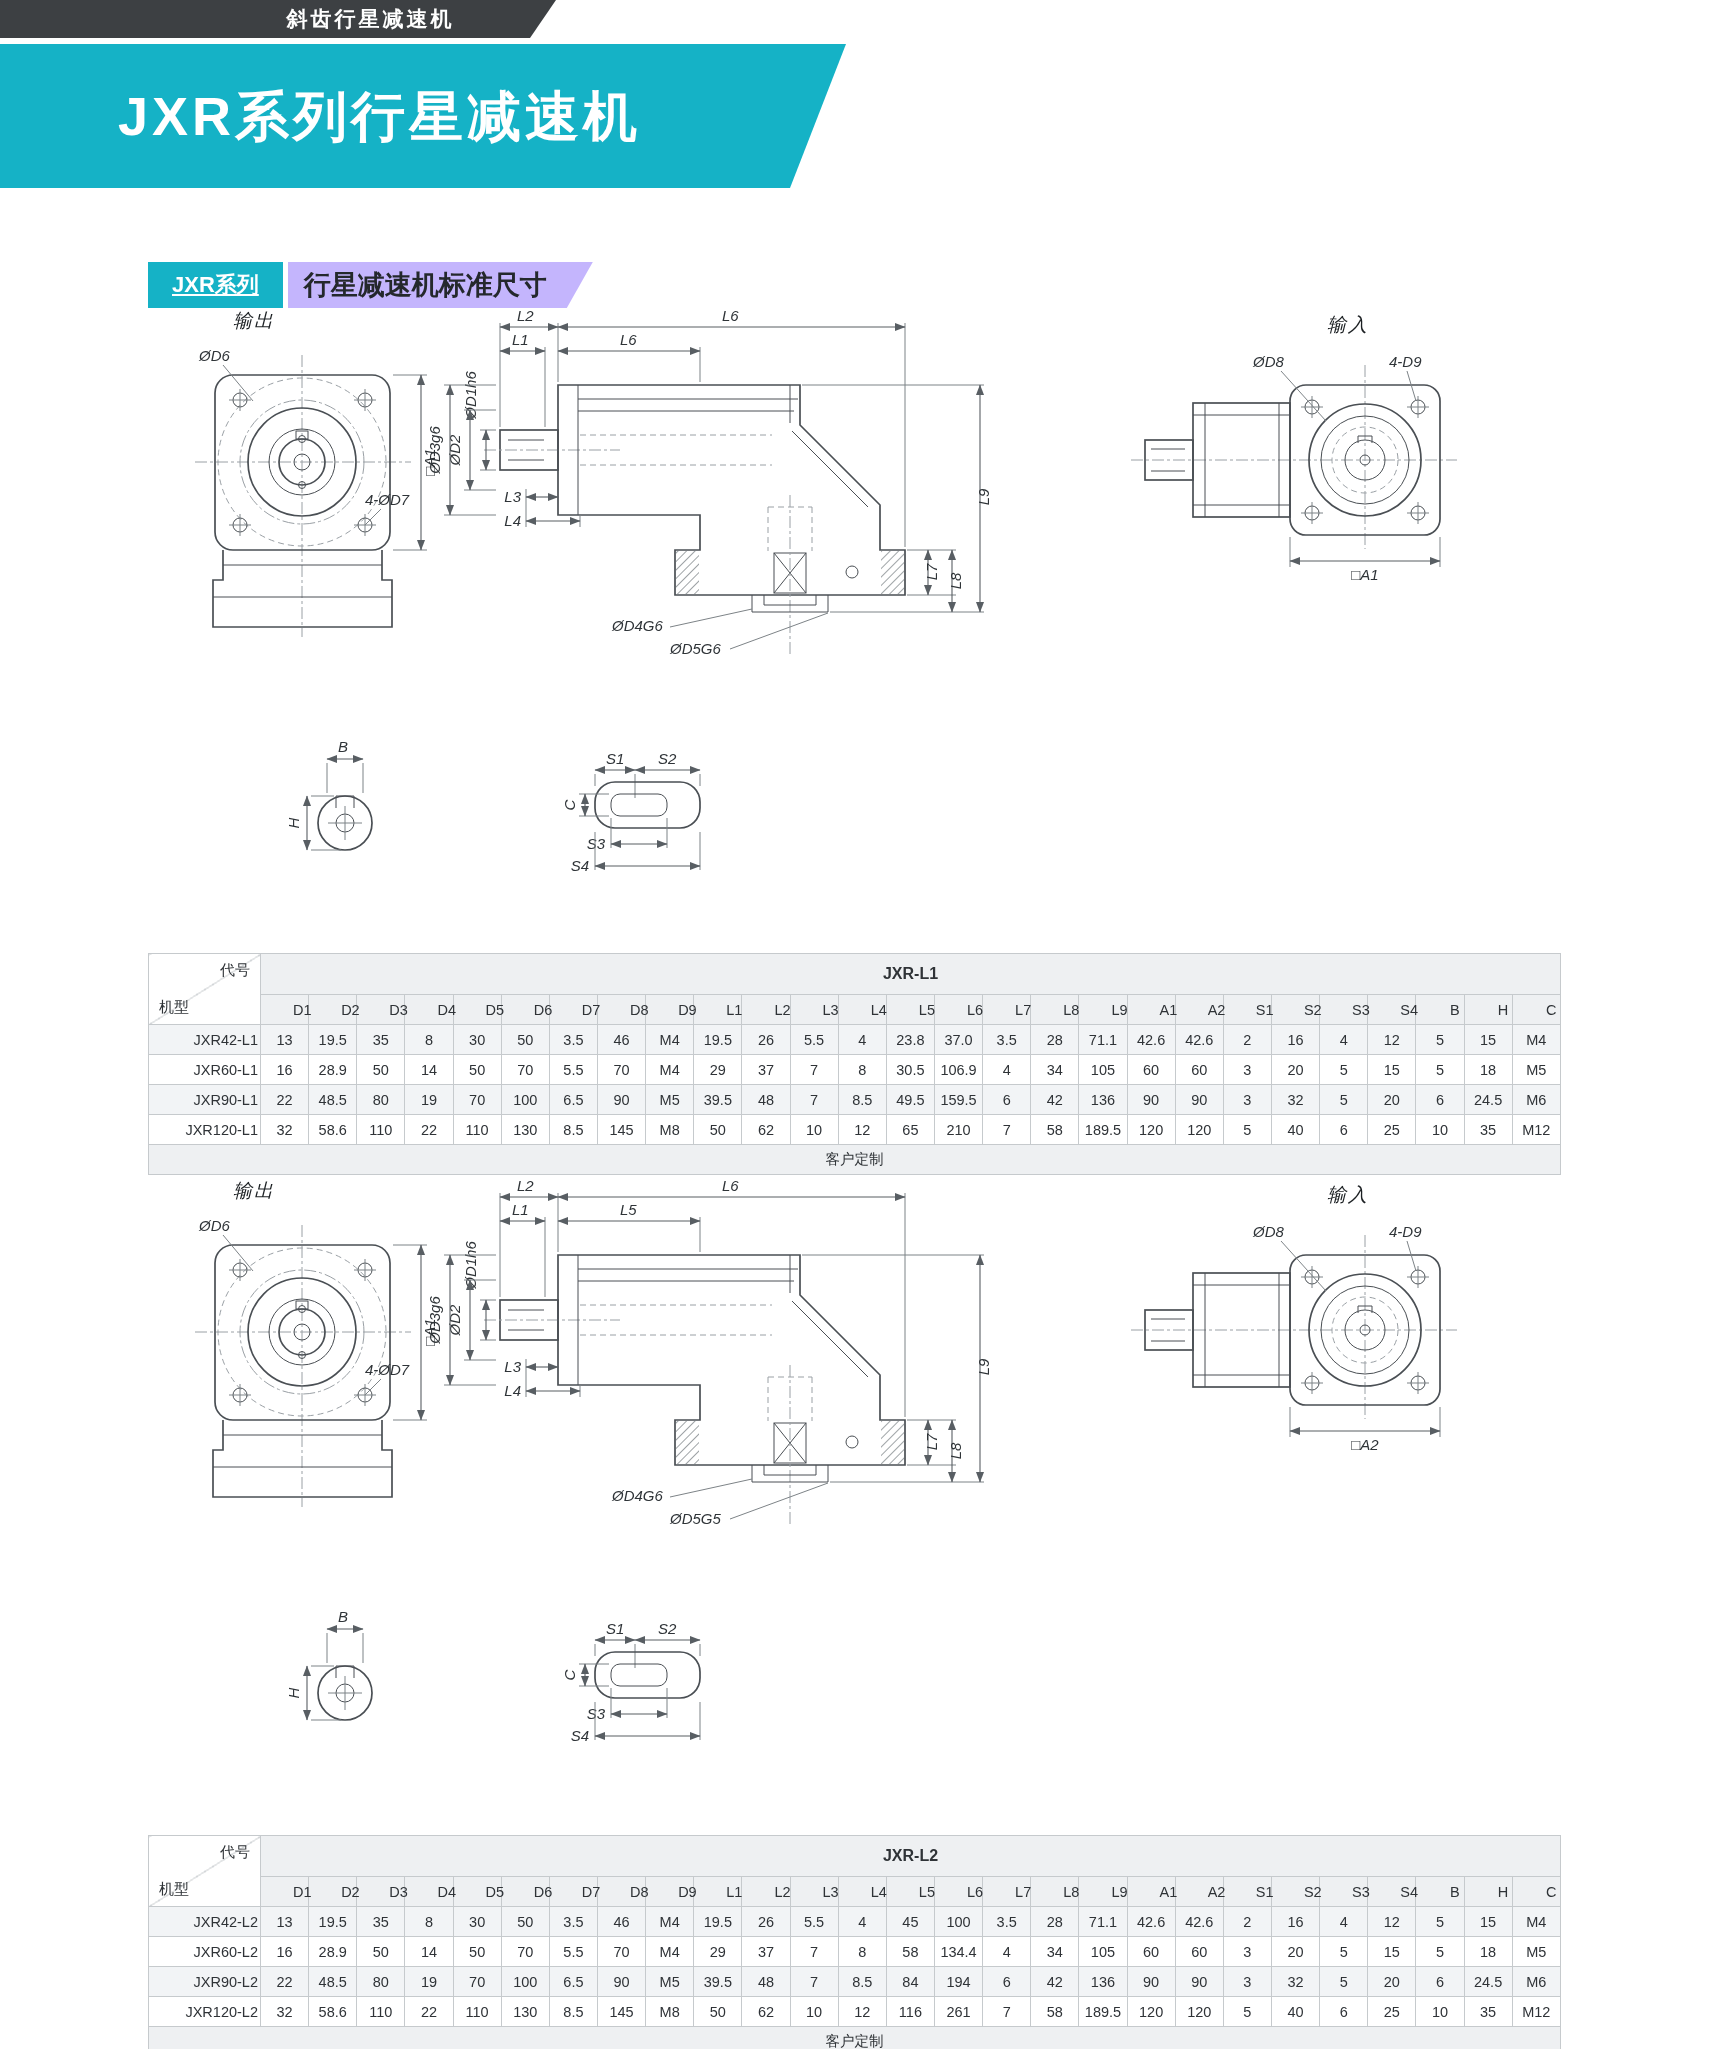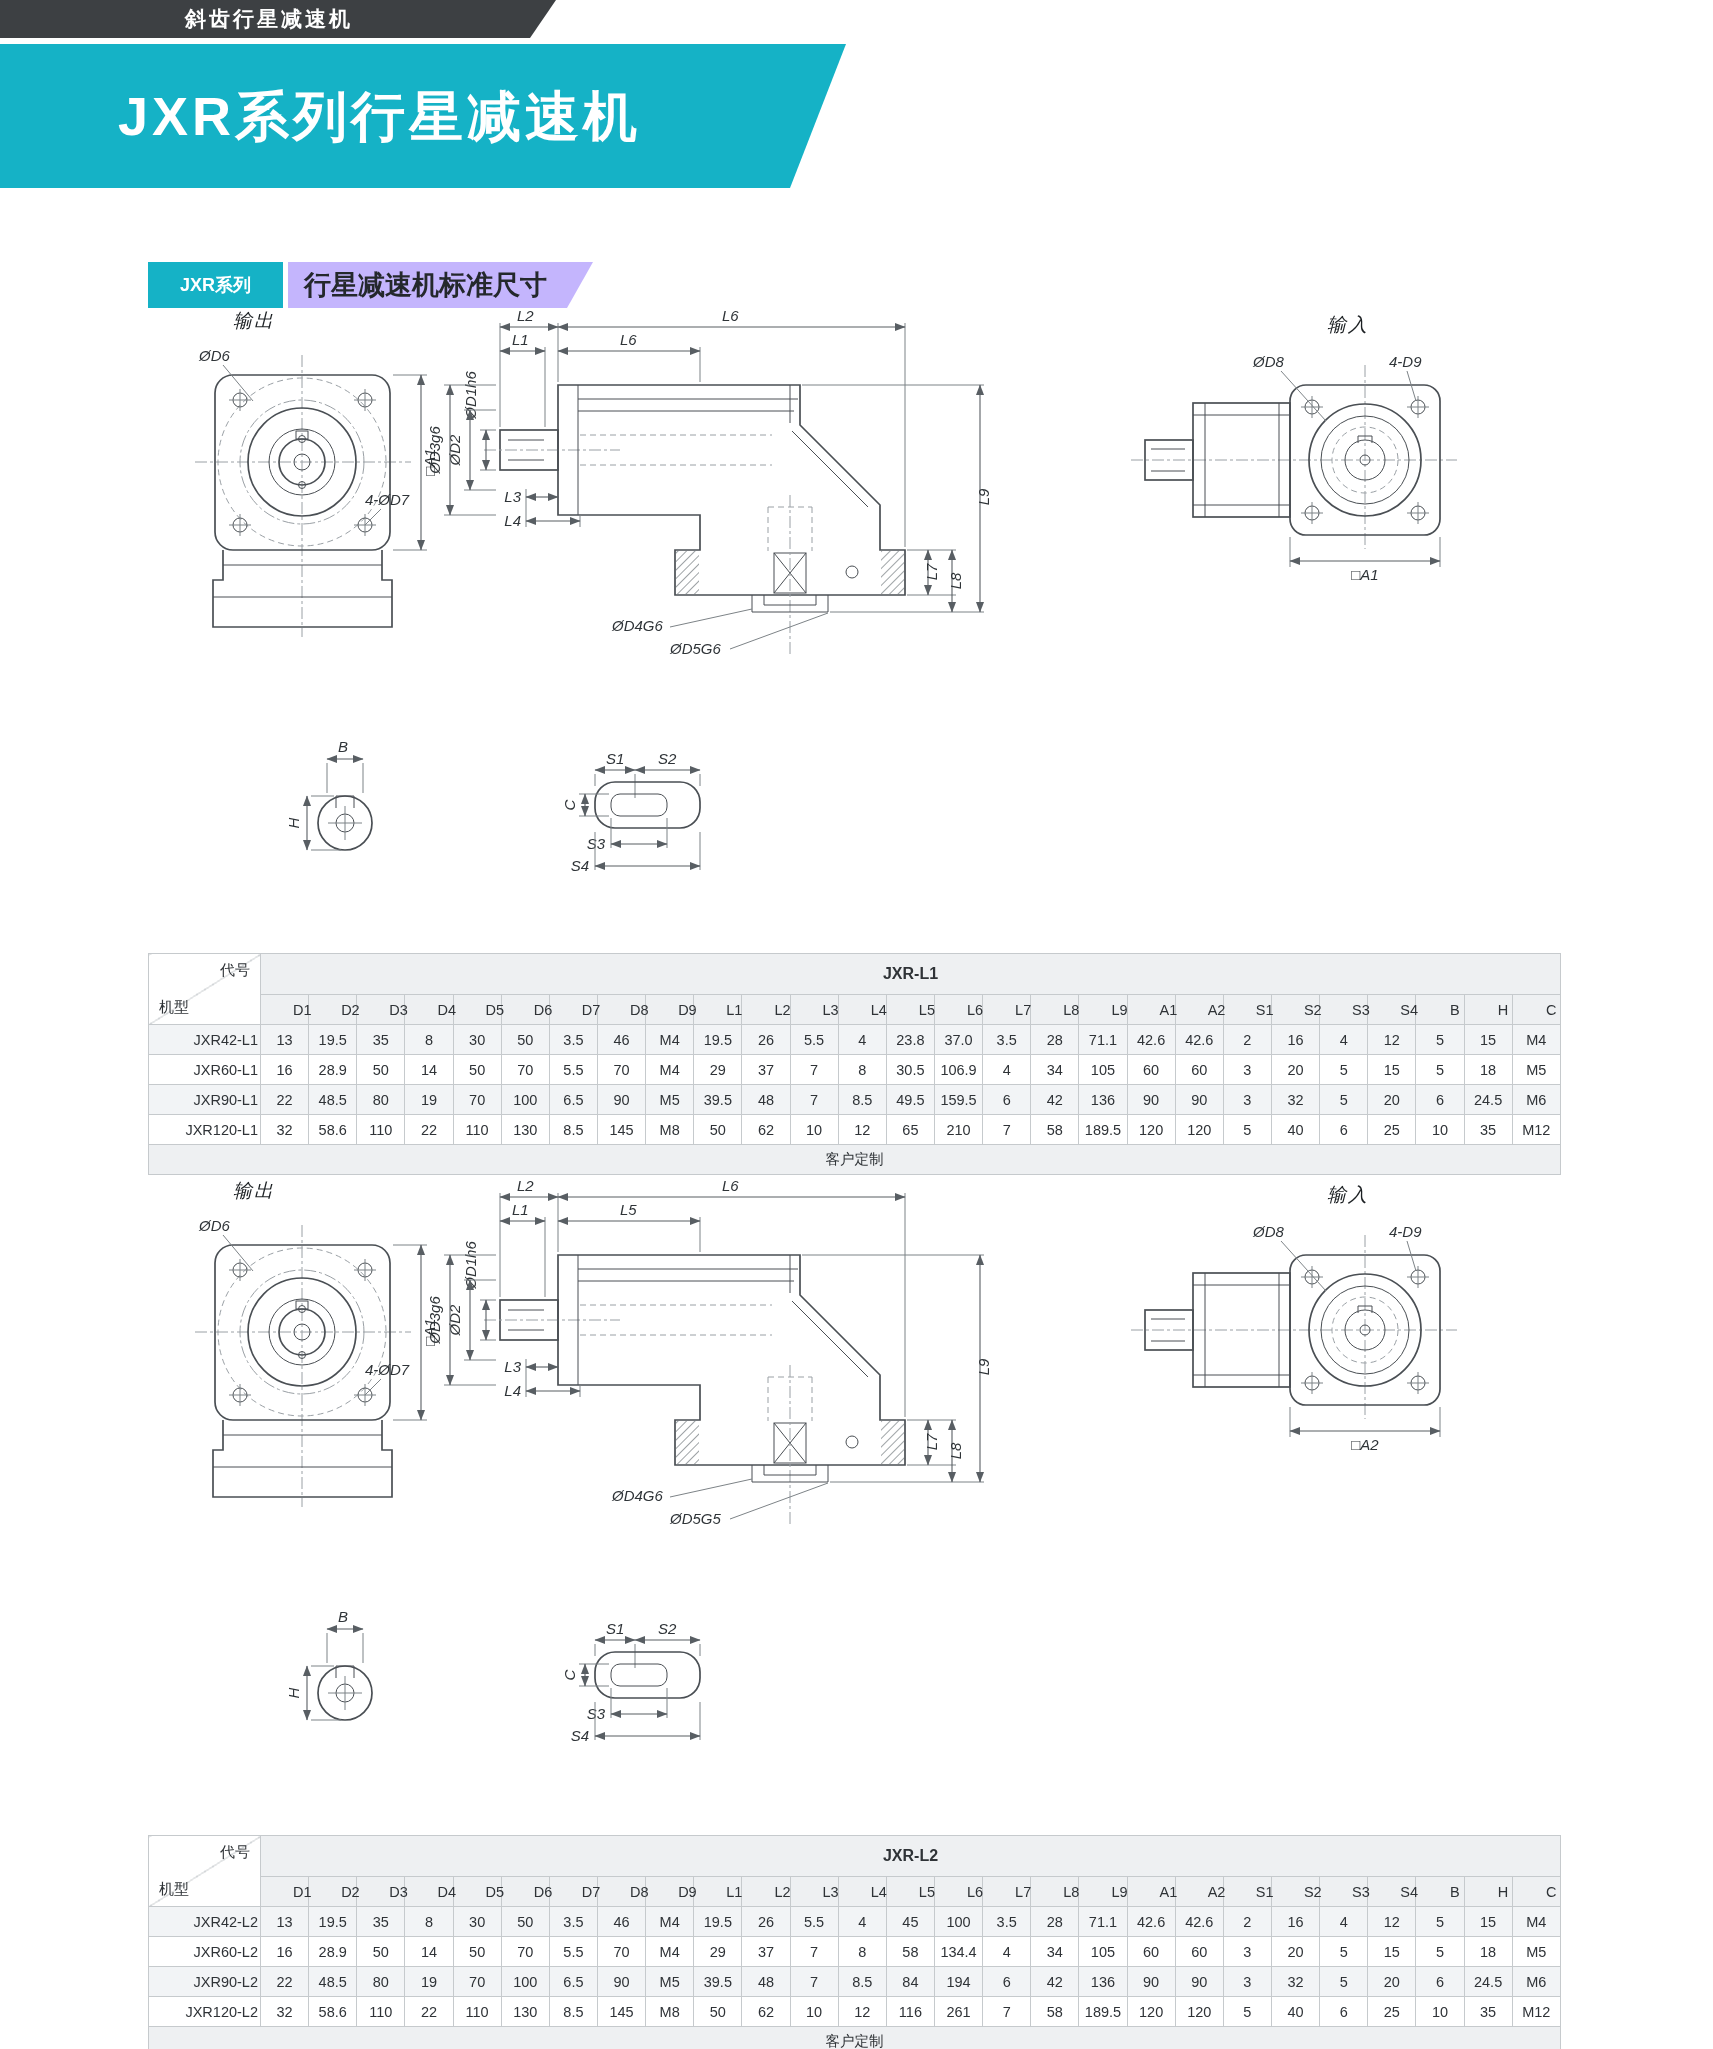--- a/index.html
+++ b/index.html
@@ -7,29 +7,30 @@
   body {
     width:1713px; height:2049px; position:relative; overflow:hidden;
     background:#ffffff; font-family:"Liberation Sans","DejaVu Sans",sans-serif; color:#2f3438;
   }
   
   .top-tag {
     position:absolute; left:0; top:0; width:556px; height:38px; box-sizing:border-box;
     background:var(--dark,#3d4043); color:#fff; font-size:21px; font-weight:bold;
     line-height:38px; padding-left:185px; letter-spacing:3px;
     clip-path:polygon(0 0,100% 0,calc(100% - 26px) 100%,0 100%);
+    text-align:center;
   }
   .banner {
     position:absolute; left:0; top:44px; width:846px; height:144px;
     background:var(--accent,#15b2c6);
     clip-path:polygon(0 0,100% 0,calc(100% - 56px) 100%,0 100%);
   }
   .banner h1 { margin:0; padding-left:118px; line-height:144px; font-size:54px; color:#fff; letter-spacing:4px; font-weight:bold; }
   .section-head { position:absolute; left:148px; top:262px; display:flex; height:46px; }
-  .badge { background:var(--accent,#15b2c6); color:#fff; font-size:18px; font-weight:bold; line-height:46px; padding:0 32px; }
+  .badge { background:var(--accent,#15b2c6); color:#fff; font-size:22px; font-weight:bold; line-height:46px; padding:0 24px;text-decoration:underline; }
   .sec-title { background:#c4b5fd; color:#24282c; font-size:27px; font-weight:bold; line-height:46px;
     padding:0 46px 0 16px; margin-left:5px; clip-path:polygon(0 0,100% 0,calc(100% - 26px) 100%,0 100%); }
   
   .diagram-strip { position:absolute; left:0; width:1713px; height:590px;font-style:italic; }
   .diagram-svg { position:absolute; left:0; top:0; overflow:visible; }
   .ol  { fill:none; stroke:#4a4f54; stroke-width:1.7; }
   .th  { fill:none; stroke:#4a4f54; stroke-width:1; }
   .cl  { fill:none; stroke:#9aa0a5; stroke-width:1; stroke-dasharray:12 3 3 3; }
   .hid { fill:none; stroke:#9aa0a5; stroke-width:1; stroke-dasharray:6 4; }
   .ext { fill:none; stroke:#7d8387; stroke-width:1; }

